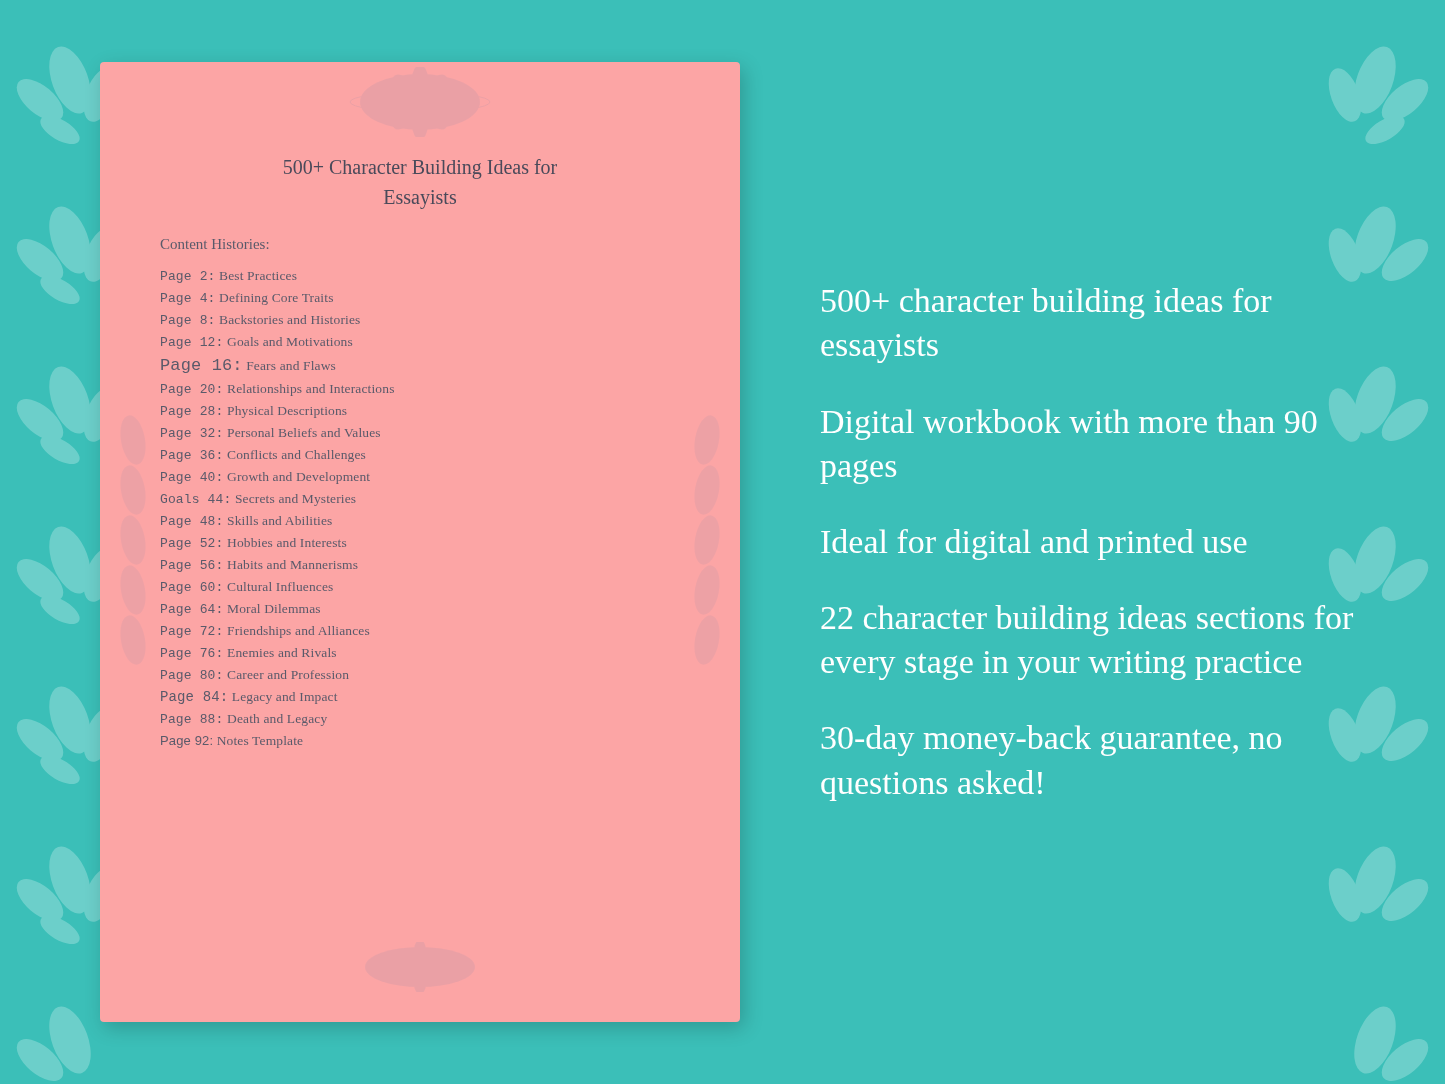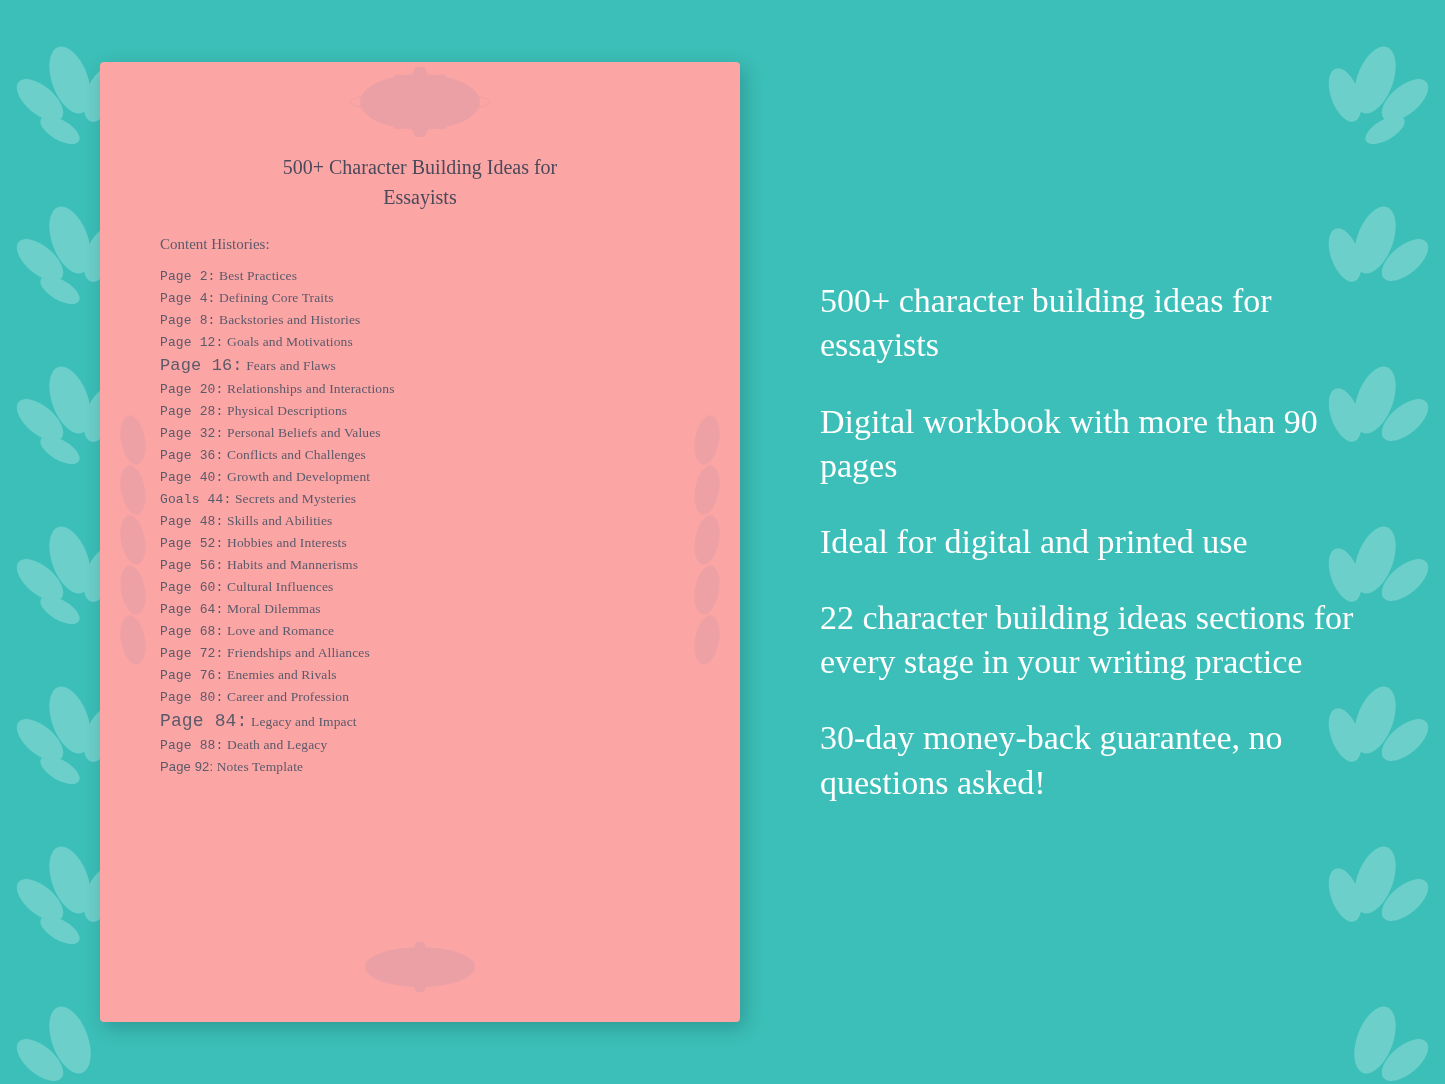--- a/index.html
+++ b/index.html
@@ -306,25 +306,24 @@
           <li class="toc-item"><span style="font-family: 'Courier New', monospace; font-size:13px;">Page 28:</span>  Physical Descriptions</li>
           <li class="toc-item"><span style="font-family: 'Courier New', monospace; font-size:13px;">Page 32:</span>  Personal Beliefs and Values</li>
           <li class="toc-item"><span style="font-family: 'Courier New', monospace; font-size:13px;">Page 36:</span>  Conflicts and Challenges</li>
           <li class="toc-item"><span style="font-family: 'Courier New', monospace; font-size:13px;">Page 40:</span>  Growth and Development</li>
           <li class="toc-item"><span style="font-family: 'Courier New', monospace; font-size:13px;">Goals 44:</span>  Secrets and Mysteries</li>
           <li class="toc-item"><span style="font-family: 'Courier New', monospace; font-size:13px;">Page 48:</span>  Skills and Abilities</li>
           <li class="toc-item"><span style="font-family: 'Courier New', monospace; font-size:13px;">Page 52:</span>  Hobbies and Interests</li>
           <li class="toc-item"><span style="font-family: 'Courier New', monospace; font-size:13px;">Page 56:</span>  Habits and Mannerisms</li>
           <li class="toc-item"><span style="font-family: 'Courier New', monospace; font-size:13px;">Page 60:</span>  Cultural Influences</li>
           <li class="toc-item"><span style="font-family: 'Courier New', monospace; font-size:13px;">Page 64:</span>  Moral Dilemmas</li>
-          <li class="toc-item"><span style="font-family: 'Courier New', monospace; font-size:13px;">Page 68:</span>  Love and Romance</li>
           <li class="toc-item"><span style="font-family: 'Courier New', monospace; font-size:13px;">Page 72:</span>  Friendships and Alliances</li>
           <li class="toc-item"><span style="font-family: 'Courier New', monospace; font-size:13px;margin-top:48px;">Page 76:</span>  Enemies and Rivals</li>
           <li class="toc-item"><span style="font-family: 'Courier New', monospace; font-size:13px;">Page 80:</span>  Career and Profession</li>
-          <li class="toc-item"><span style="font-family: 'Courier New', monospace; font-size:18px;">Page 84:</span>  Legacy and Impact</li>
+          <li class="toc-item"><span style="font-family: 'Courier New', monospace; font-size:14px;">Page 84:</span>  Legacy and Impact</li>
           <li class="toc-item"><span style="font-family: 'Courier New', monospace; font-size:13px;">Page 88:</span>  Death and Legacy</li>
           <li class="toc-item"><span style="font-family: Liberation Sans, sans-serif; font-size:13px;">Page 92:</span>  Notes Template</li>
         </ul>
     </div>
 
     <div class="mandala-bottom">
       <svg width="300" height="50" viewBox="0 0 300 50" xmlns="http://www.w3.org/2000/svg" fill="#8888aa">
         <ellipse cx="150" cy="25" rx="55" ry="20"></ellipse>
         <ellipse cx="150" cy="25" rx="40" ry="14"></ellipse>
         <ellipse cx="150" cy="25" rx="25" ry="9"></ellipse>

